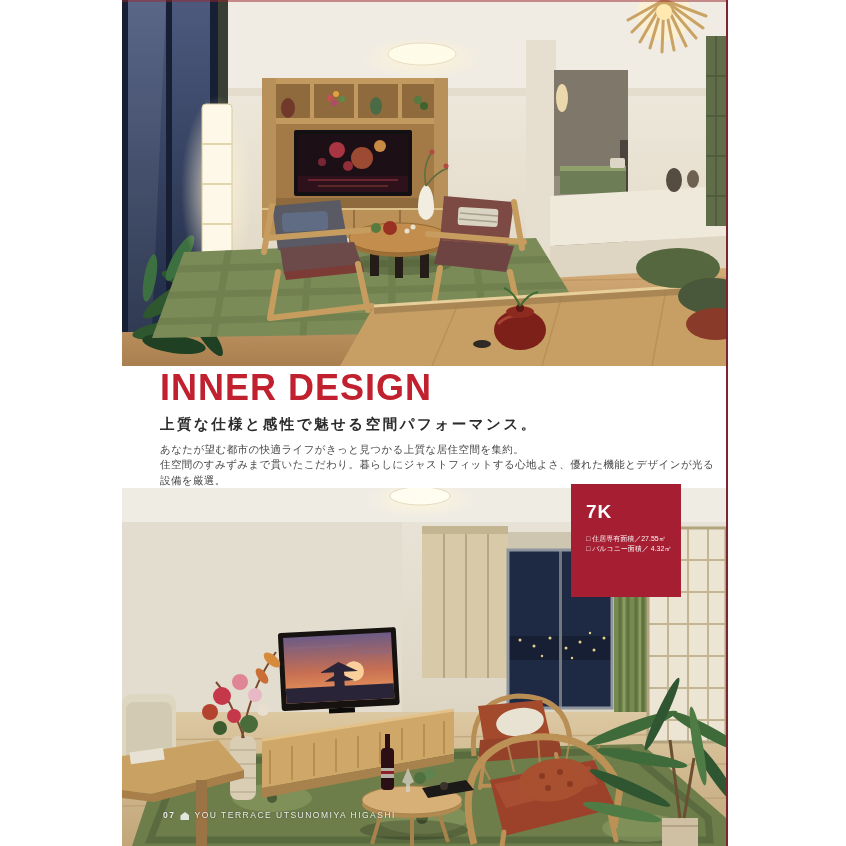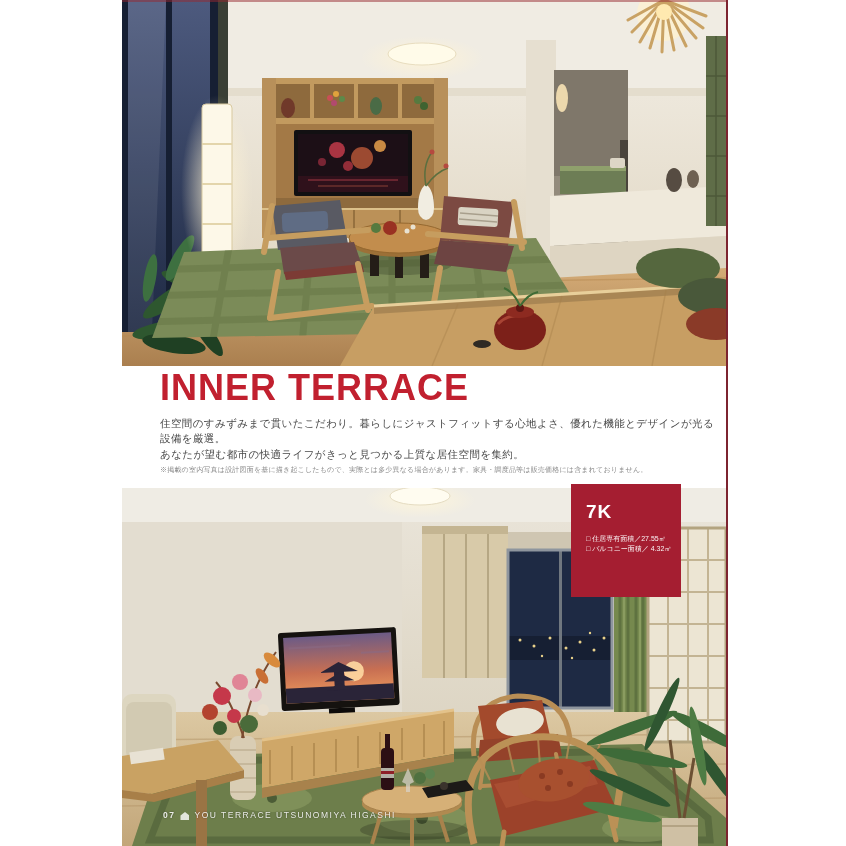--- a/index.html
+++ b/index.html
@@ -293,24 +293,25 @@
           <line x1="542" y1="0" x2="584" y2="16"></line>
         </g>
         <circle cx="542" cy="12" r="8" fill="#ffe9b0"></circle>
       </g>
 
       <rect x="0" y="0" width="604" height="2" fill="rgba(150,40,48,0.5)"></rect>
     </svg>
   </section>
 
   <section class="text-block">
-    <h1 class="page-title">INNER TERRACE</h1>
+    <h1 class="page-title">INNER DESIGN</h1>
+    <div class="page-subtitle">上質な仕様と感性で魅せる空間パフォーマンス。</div>
     <div class="page-body">
+      <div>あなたが望む都市の快適ライフがきっと見つかる上質な居住空間を集約。</div>
       <div>住空間のすみずみまで貫いたこだわり。暮らしにジャストフィットする心地よさ、優れた機能とデザインが光る設備を厳選。</div>
-      <div>あなたが望む都市の快適ライフがきっと見つかる上質な居住空間を集約。</div>
     </div>
     <div class="page-note">※掲載の室内写真は設計図面を基に描き起こしたもので、実際とは多少異なる場合があります。家具・調度品等は販売価格には含まれておりません。</div>
   </section>
 
   <section class="photo photo-bottom">
     <svg width="604" height="358" viewBox="0 0 604 358">
       <defs>
         <linearGradient id="gWallB" x1="0" y1="0" x2="0" y2="1">
           <stop offset="0" stop-color="#eae5da"></stop>
             <stop offset="1" stop-color="#dcd4c2"></stop>

